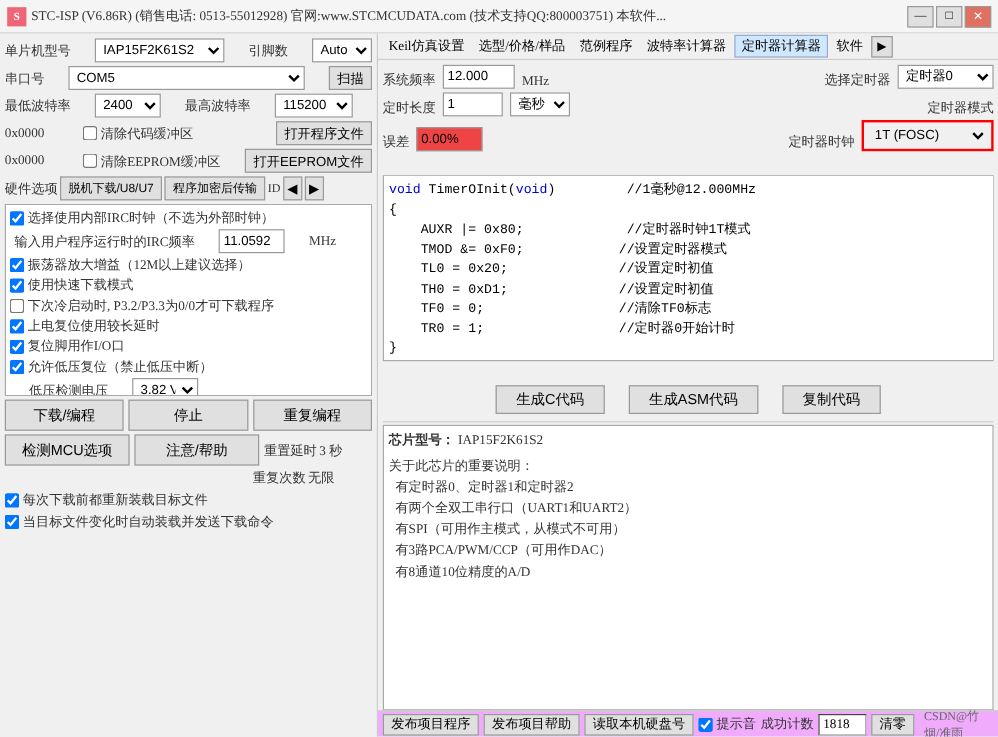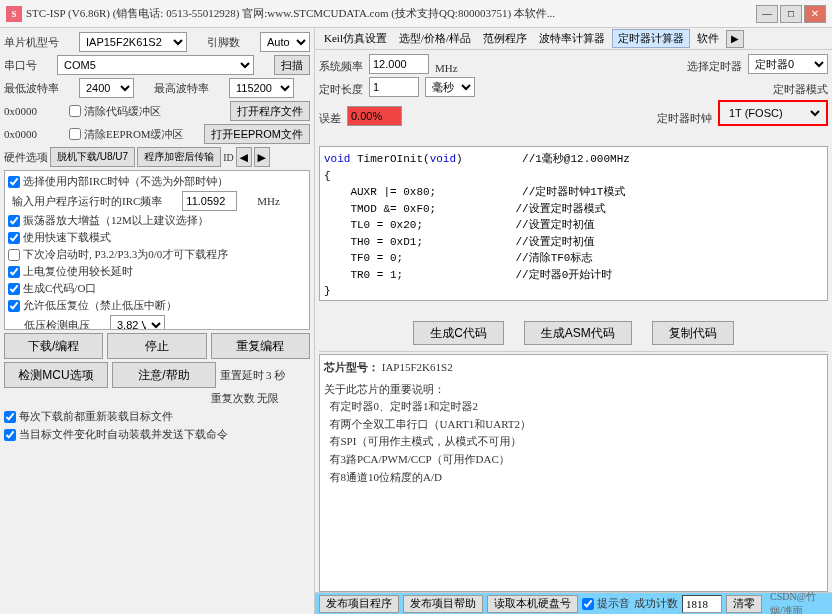--- a/index.html
+++ b/index.html
@@ -146,21 +146,21 @@
       overflow-y: auto;
       font-size: 11px;
       padding: 4px;
       color: #333;
       line-height: 1.6;
     }
     
     .status-bar {
       display: flex;
       align-items: center;
-      background: #7dd3fc;
+      background: #f0abfc;
       border-top: 1px solid #ccc;
       padding: 2px 4px;
       gap: 4px;
       height: 22px;
     }
     .status-btn {
       height: 18px;
       font-size: 11px;
       border: 1px solid #999;
       background: #e0e0e0;
@@ -287,21 +287,21 @@
       <div class="checkbox-row">
         <input type="checkbox" style="">
         <label>下次冷启动时, P3.2/P3.3为0/0才可下载程序</label>
       </div>
       <div class="checkbox-row">
         <input type="checkbox" checked="" style="">
         <label>上电复位使用较长延时</label>
       </div>
       <div class="checkbox-row">
         <input type="checkbox" checked="" style="">
-        <label>生成C代码/O口</label>
+        <label>复位脚用作I/O口</label>
       </div>
       <div class="checkbox-row">
         <input type="checkbox" checked="" style="">
         <label>允许低压复位（禁止低压中断）</label>
       </div>
       <div class="row" style="padding-left:16px;">
         <label>低压检测电压</label>
         <select style="width:55px;">
           <option>3.82 V</option>
         </select>

